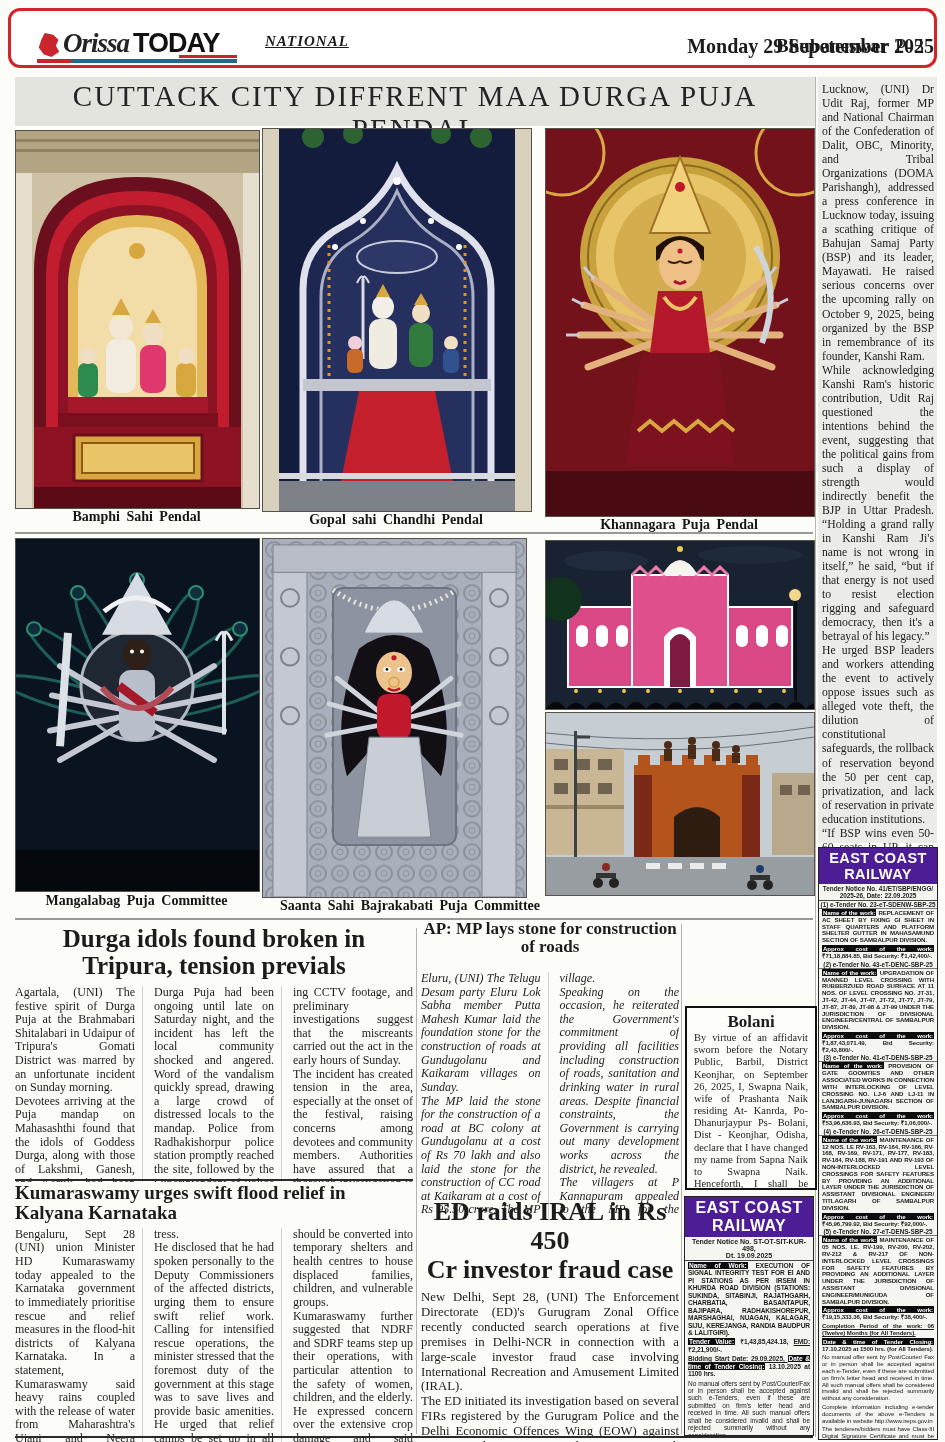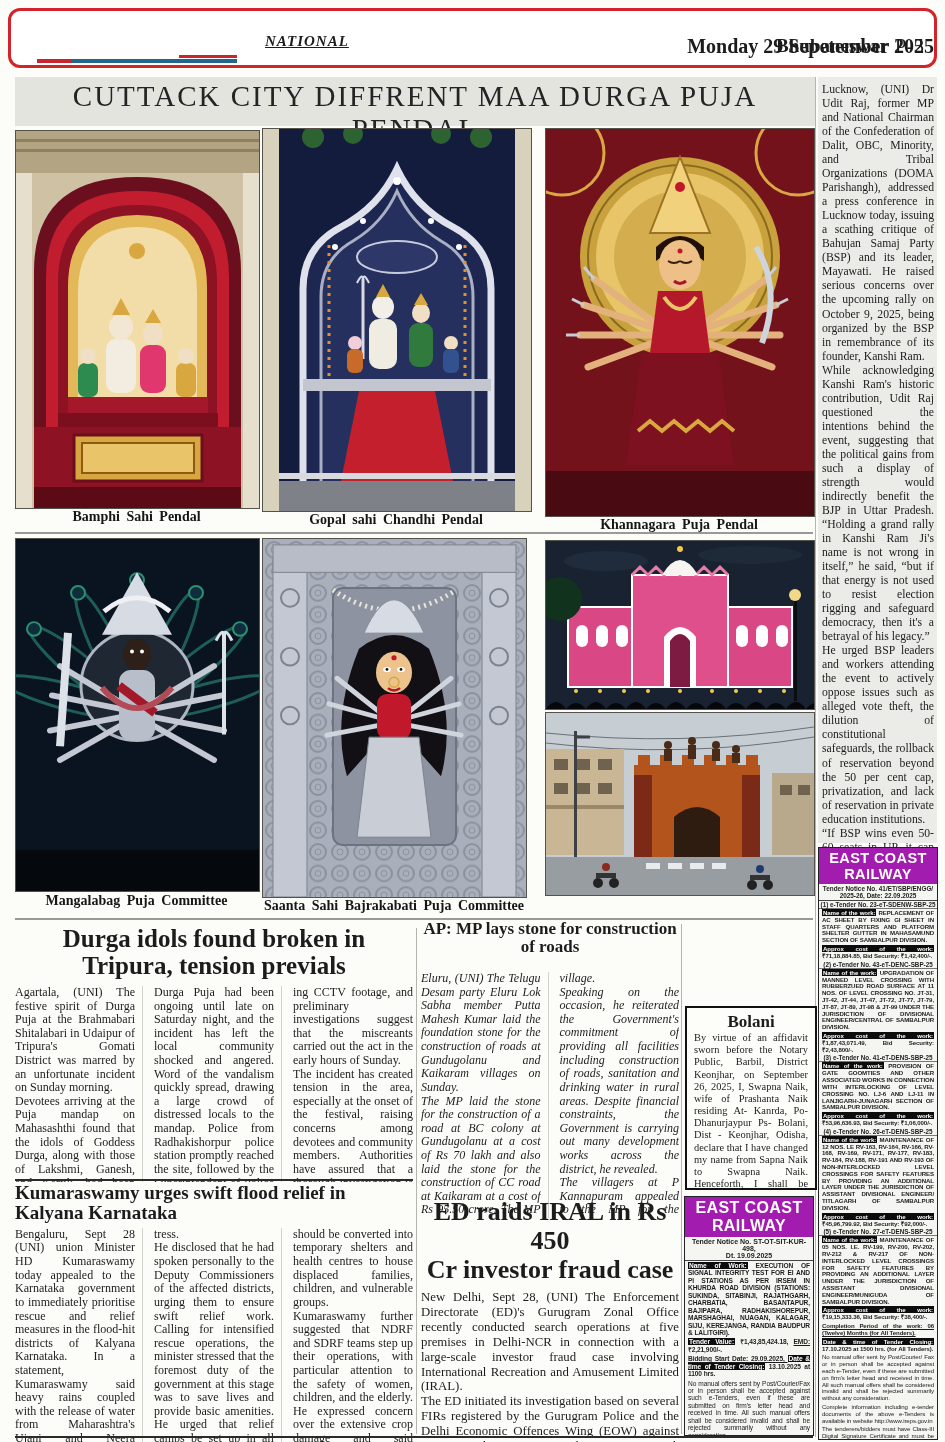--- a/index.html
+++ b/index.html
@@ -35,21 +35,21 @@
   .vline{width:1px;background:#b5b5ae;}
   .rcol-bg{left:818px;top:77px;width:119px;height:766px;background:#ebebe7;}
   .rtitle{font-size:15px;font-weight:bold;line-height:1.12;}
   .rbody{font-size:11.7px;line-height:1.2;text-align:justify;white-space:pre-line;}
   
   .notice{border:2px solid #111;background:#fdfdfa;padding:4px 7px;}
   .notice .nt{text-align:center;font-size:17px;font-weight:bold;}
   .notice .nb{font-size:10.4px;line-height:1.17;text-align:justify;}
   
   .tbox{background:#f5f5f1;border:1px solid #222;overflow:hidden;font-family:"Liberation Sans",sans-serif;}
-  .tbar{background:#a21caf;color:#fff;font-weight:bold;text-align:center;letter-spacing:0.4px;padding:2px 4px;}
+  .tbar{background:#4c1d95;color:#fff;font-weight:bold;text-align:center;letter-spacing:0.4px;padding:2px 4px;}
   .tno{font-weight:bold;text-align:center;white-space:pre-line;border-bottom:1px solid #444;padding:1px 2px;}
   .tih{font-weight:bold;text-align:center;border-bottom:1px solid #777;}
   .tw{text-align:justify;font-weight:bold;letter-spacing:-0.1px;}
   .ts{text-align:justify;letter-spacing:-0.1px;}
   .hl{background:#0c0c0c;color:#fff;padding:0 1px;}
   .und{text-decoration:underline;font-weight:bold;}
   .t1 .tbar{font-size:14.5px;}
   .t1 .tno{font-size:6.4px;}
   .t1 .tih{font-size:6.3px;}
   .t1 .tw,.t1 .ts{font-size:6.1px;line-height:1.12;}
@@ -57,20 +57,29 @@
   .t2 .tno{font-size:7px;}
   .t2 .tw,.t2 .ts{font-size:6.6px;line-height:1.13;}
   .t1 .pad,.t2 .pad{padding:1px 3px;}
 </style>
 </head>
 <body>
 
 <div class="page">
 
   <div class="abs hdr">
+    <div class="abs brand">
+      <span style="margin-top:3px;">
+        <svg width="24" height="28" viewBox="0 0 28 30">
+            <path d="M9,1 L19,3 L25,9 L22,16 L26,23 L17,29 L8,26 L2,18 L5,9 Z" fill="#c8262c"></path>
+          </svg>
+      </span>
+      <span class="it">Orissa</span>
+      <span class="bd">TODAY</span>
+    </div>
     <div class="abs brand-bar"></div>
     <div class="abs brand-bar-red"></div>
     <div class="abs brand-tag"></div>
     <div class="abs section">NATIONAL</div>
     <div class="abs hdate">Monday 29 Sepetember 2025</div>
     <div class="abs hcity" style="right:46px;">Bhubaneswar</div>
     <div class="abs hpage">P-5</div>
   </div>
 
   <div class="abs lead">
@@ -371,21 +380,21 @@
       <circle cx="206" cy="172" r="5" fill="#222"></circle>
         <circle cx="222" cy="172" r="5" fill="#222"></circle>
         <rect x="204" y="162" width="20" height="5" fill="#333"></rect>
         <circle cx="214" cy="156" r="4" fill="#1e3a6e"></circle>
       <rect x="28" y="18" width="3" height="126" fill="#3c4146"></rect>
         <path d="M28,24 h16" stroke="#3c4146" stroke-width="3"></path>
     </svg>
   </div>
 
   <div class="abs cap" style="left:15px;top:893px;width:243px;">Mangalabag Puja Committee</div>
-  <div class="abs cap" style="left:256px;top:898px;width:276px;text-align:center;">Saanta Sahi Bajrakabati Puja Committee</div>
+  <div class="abs cap" style="left:272px;top:898px;width:276px;text-align:center;">Saanta Sahi Bajrakabati Puja Committee</div>
 
   <div class="abs rule" style="left:15px;top:918px;width:798px;"></div>
 
   <div class="abs rcol-bg"></div>
   <div class="abs" style="left:822px;top:80px;width:112px;">
     <div class="rbody" style="margin-top:3px;">Lucknow, (UNI) Dr Udit Raj, former MP and National Chairman of the Confederation of Dalit, OBC, Minority, and Tribal Organizations (DOMA Parishangh), addressed a press conference in Lucknow today, issuing a scathing critique of Bahujan Samaj Party (BSP) and its leader, Mayawati. He raised serious concerns over the upcoming rally on October 9, 2025, being organized by the BSP in remembrance of its founder, Kanshi Ram.
 While acknowledging Kanshi Ram's historic contribution, Udit Raj questioned the intentions behind the event, suggesting that the political gains from such a display of strength would indirectly benefit the BJP in Uttar Pradesh. “Holding a grand rally in Kanshi Ram Ji's name is not wrong in itself,” he said, “but if that energy is not used to resist election rigging and safeguard democracy, then it's a betrayal of his legacy.”
 He urged BSP leaders and workers attending the event to actively oppose issues such as alleged vote theft, the dilution of constitutional safeguards, the rollback of reservation beyond the 50 per cent cap, privatization, and lack of reservation in private education institutions.
 “If BSP wins even 50-60 seats in UP, it can block the INDIA alliance and help BJP return to power through the back door,” he warned.</div>
   </div>

